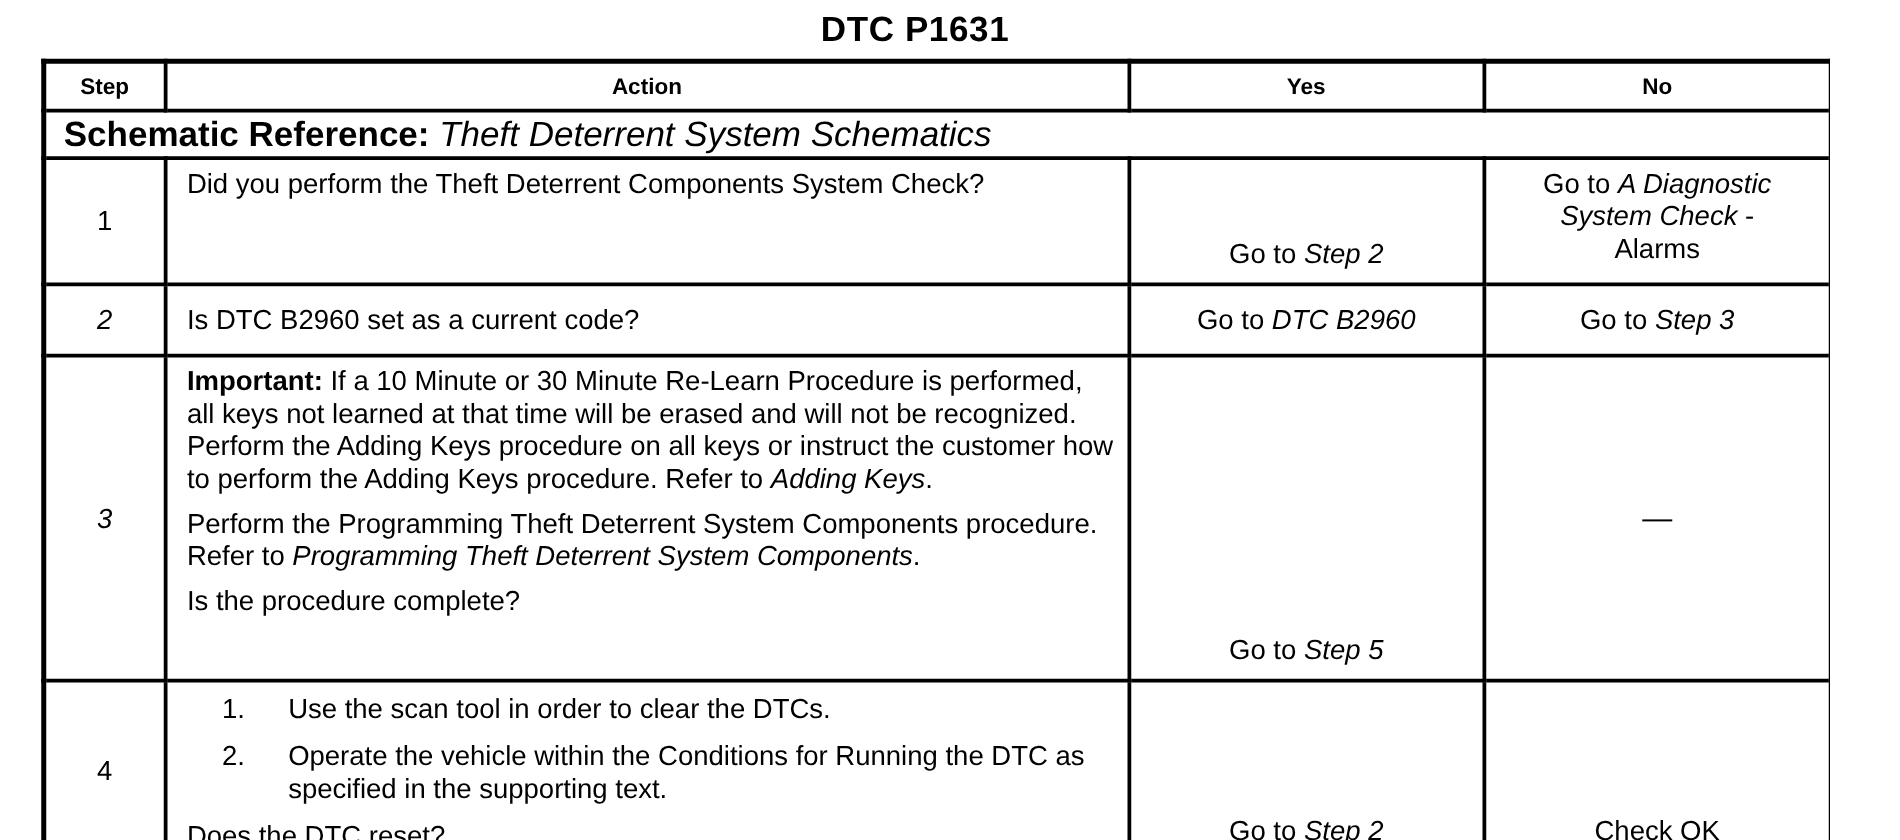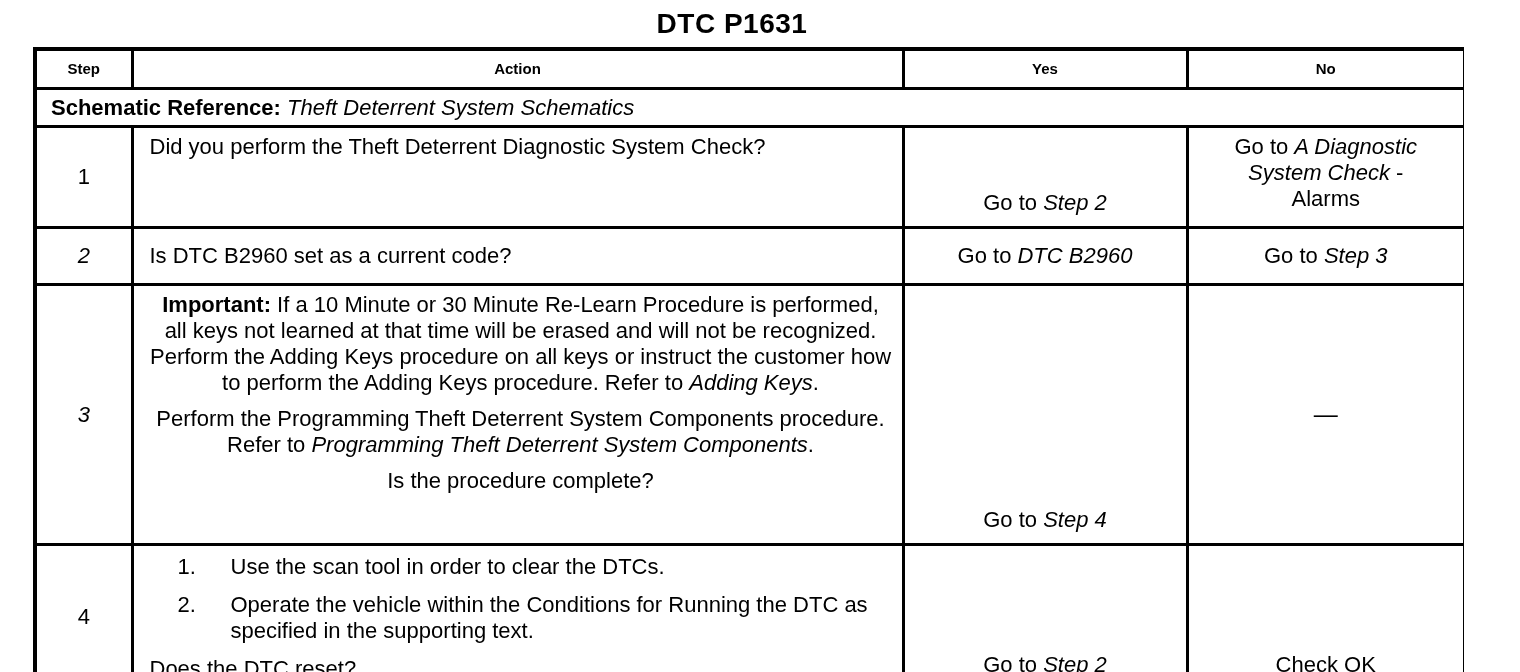--- a/index.html
+++ b/index.html
@@ -4,42 +4,42 @@
 <style>
   html,body { margin:0; padding:0; background:#fff; }
   body { font-family:"Liberation Sans", sans-serif; color:#000; }
   .page { position:relative; width:1464px; height:672px; background:#ffffff; overflow:hidden; }
   .title { text-align:center; font-weight:bold; font-size:28px; padding-top:8px; letter-spacing:0.5px; }
 
   table.dtc { border-collapse:collapse; table-layout:fixed; margin:7px 0 0 33px; width:1430px;
               border:4px solid #000; border-bottom-width:6px; }
   table.dtc td, table.dtc th { border:3px solid #000; font-size:22px; line-height:26px; overflow:hidden; }
 
-  tr.head-row th { font-size:15px; font-weight:bold; text-align:center; height:32px; padding:2px 4px; }
+  tr.head-row th { font-size:18px; font-weight:bold; text-align:center; height:32px; padding:2px 4px; }
 
-  tr.schem-row td { height:31px; padding:2px 4px 2px 14px; font-size:22px;margin-top:38px; }
+  tr.schem-row td { height:31px; padding:2px 4px 2px 14px; font-size:28px;margin-top:38px; }
   .b { font-weight:bold; }
   .i { font-style:italic; }
 
   td.step { text-align:center; vertical-align:middle; font-size:23px; }
   td.action { text-align:left; padding:6px 10px 6px 16px; }
   td.ans { text-align:center; padding:14px 8px; }
   .va-t { vertical-align:top; }
   .va-m { vertical-align:middle; }
   .va-b { vertical-align:bottom; }
 
   tr.r1 { height:92px; }
   tr.r2 { height:32px; }
   tr.r3 { height:260px; }
   tr.r4 { height:126px; }
 
   td.ans.pad-b  { padding-bottom:10px;text-align:center; }
   td.ans.pad-t  { padding-top:6px; }
 
-  .para { margin:0 0 10px 0;text-align:center; }
+  .para { margin:0 0 10px 0; }
   .para:last-child { margin-bottom:12px; }
   .question { margin:0; }
   .dash { font-size:24px; }
 
   .olist { margin:2px 0 0 0; }
   .oli { display:flex; padding-left:28px; margin-bottom:12px; }
   .oli .num { flex:none; width:34px; }
   .oli .itxt { flex:1;margin-left:19px; }
   .r4-question { }
 </style>
@@ -65,21 +65,21 @@
       <th>No</th>
     </tr>
 
     <tr class="schem-row">
       <td colspan="4"><span class="b">Schematic Reference:</span> <span class="i">Theft Deterrent System Schematics</span></td>
     </tr>
 
     <tr class="r1">
       <td class="step va-m">1</td>
       <td class="action va-t">
-        <div class="question">Did you perform the Theft Deterrent Diagnostic System Check?</div>
+        <div class="question">Did you perform the Theft Deterrent Components System Check?</div>
       </td>
       <td class="ans va-b pad-b"><span>Go to </span><span class="i">Step 2</span></td>
       <td class="ans va-t pad-t">
         <div><span>Go to </span><span class="i">A Diagnostic System Check</span><span> -</span></div>
         <div>Alarms</div>
       </td>
     </tr>
 
     <tr class="r2">
       <td class="step i va-m">2</td>
@@ -90,21 +90,21 @@
       <td class="ans va-m"><span>Go to </span><span class="i">Step 3</span></td>
     </tr>
 
     <tr class="r3">
       <td class="step i va-m">3</td>
       <td class="action va-t">
         <p class="para"><span class="b">Important:</span><span> If a 10 Minute or 30 Minute Re-Learn Procedure is performed, all keys not learned at that time will be erased and will not be recognized. Perform the Adding Keys procedure on all keys or instruct the customer how to perform the Adding Keys procedure. Refer to </span><span class="i">Adding Keys</span><span>.</span></p>
         <p class="para"><span>Perform the Programming Theft Deterrent System Components procedure. Refer to </span><span class="i">Programming Theft Deterrent System Components</span><span>.</span></p>
         <p class="para question">Is the procedure complete?</p>
       </td>
-      <td class="ans va-b pad-b"><span>Go to </span><span class="i">Step 4</span></td>
+      <td class="ans va-b pad-b"><span>Go to </span><span class="i">Step 5</span></td>
       <td class="ans va-m"><span class="dash">—</span></td>
     </tr>
 
     <tr class="r4">
       <td class="step va-m">4</td>
       <td class="action va-t">
         <div class="olist">
           <div class="oli">
                 <span class="num">1.</span>
                 <span class="itxt">Use the scan tool in order to clear the DTCs.</span>

